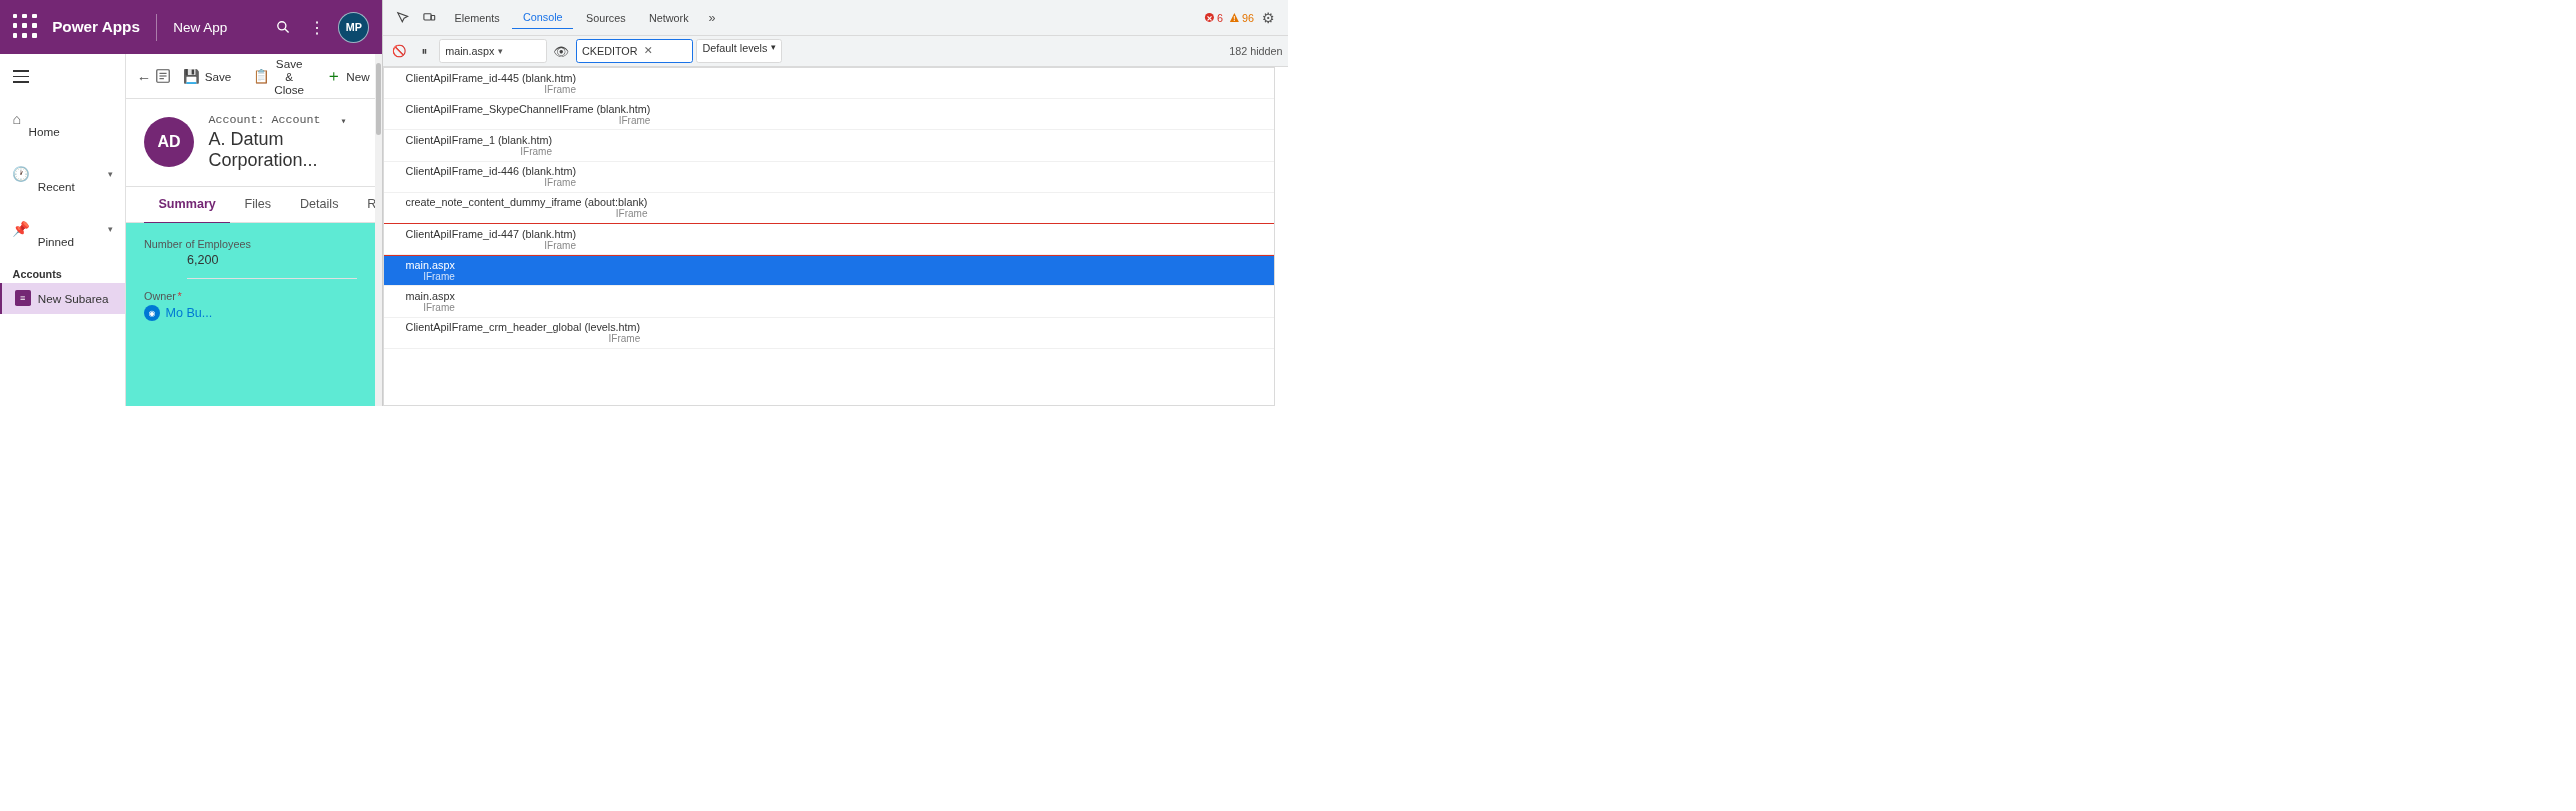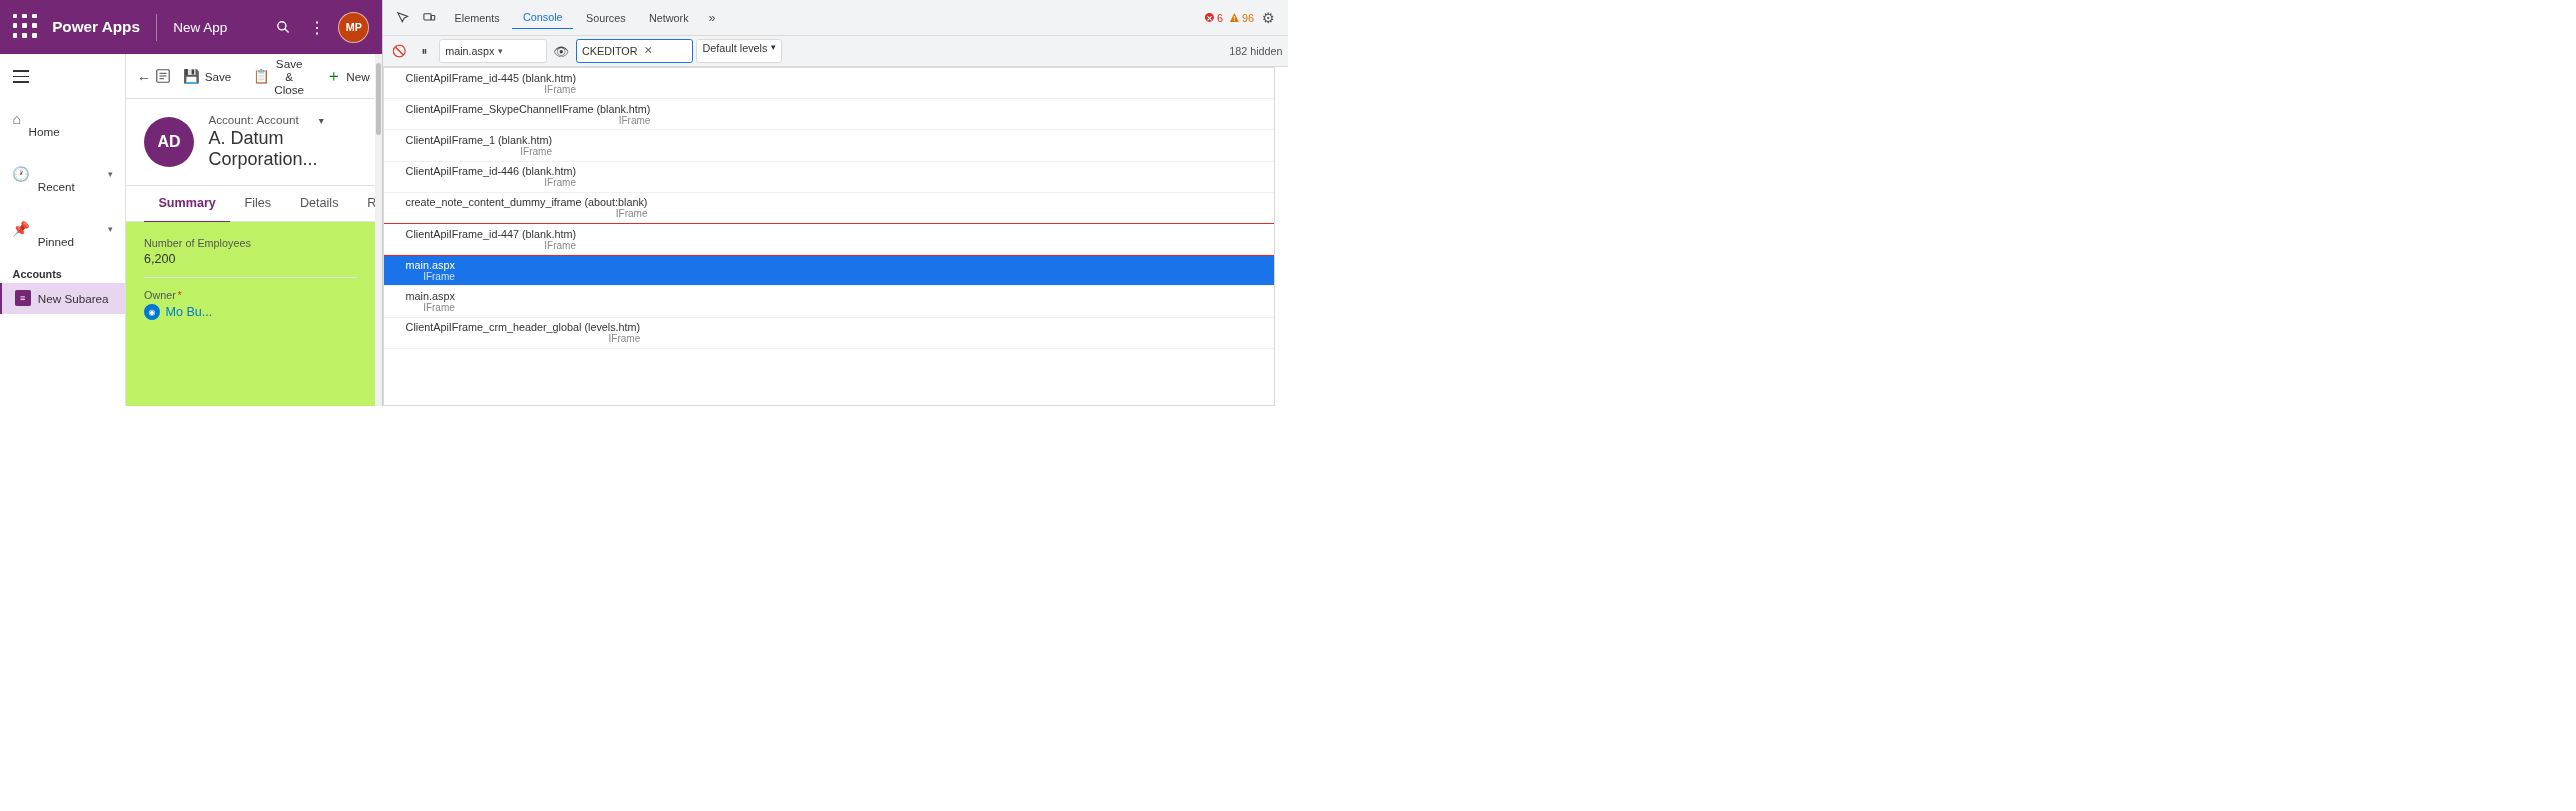--- a/index.html
+++ b/index.html
@@ -70,21 +70,21 @@
       align-items: center;
       justify-content: center;
       cursor: pointer;
       color: white;
       font-size: 16px;
     }
     .top-bar-avatar {
       width: 31px;
       height: 31px;
       border-radius: 50%;
-      background: #c2410c;
+      background: #0c4a6e;
       border: 1.8px solid rgba(255,255,255,0.6);
       display: flex;
       align-items: center;
       justify-content: center;
       color: white;
       font-size: 10.8px;
       font-weight: 600;
       cursor: pointer;
     }
 
@@ -254,20 +254,21 @@
       font-weight: 600;
       flex-shrink: 0;
     }
     .record-info { flex: 1; }
     .record-type {
       font-size: 11.7px;
       color: #555;
       display: flex;
       align-items: flex-end;
       gap: 20px;
+      font-family: Liberation Mono, monospace;
     }
     .record-type-chevron { font-size: 10px; }
     .record-name {
       font-size: 18px;
       color: #333;
       font-weight: 400;
       margin-top: 1.8px;
     }
 
     
@@ -287,36 +288,37 @@
     }
     .tab.active {
       color: #742774;
       border-bottom: 1.8px solid #742774;
       font-weight: 600;
     }
 
     
     .form-area {
       padding: 14.4px 18px;
-      background: #bef264;
+      background: #5eead4;
       flex: 1;
       overflow-y: auto;
     }
     .form-field-label {
       font-size: 10.8px;
       color: #555;
       margin-bottom: 3.6px;
     }
     .form-field-value {
       font-size: 12.6px;
       color: #333;
       font-weight: 400;
       padding-bottom: 10.8px;
       border-bottom: 0.9px solid #e0e0e0;
       margin-bottom: 10.8px;
+      margin-left: 43px;
     }
     .form-field-label-required::after {
       content: '*';
       color: #d13438;
       margin-left: 1.8px;
     }
     .form-field-owner-value {
       color: #0078d4;
       font-size: 12.6px;
       display: flex;

